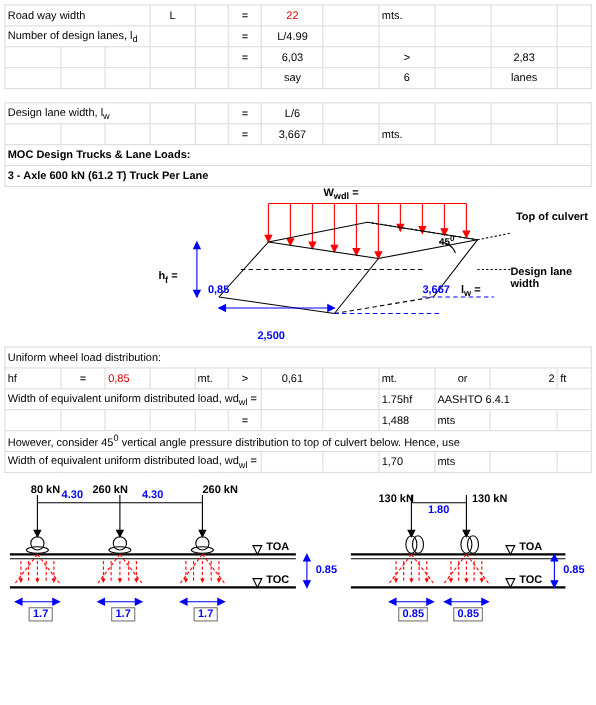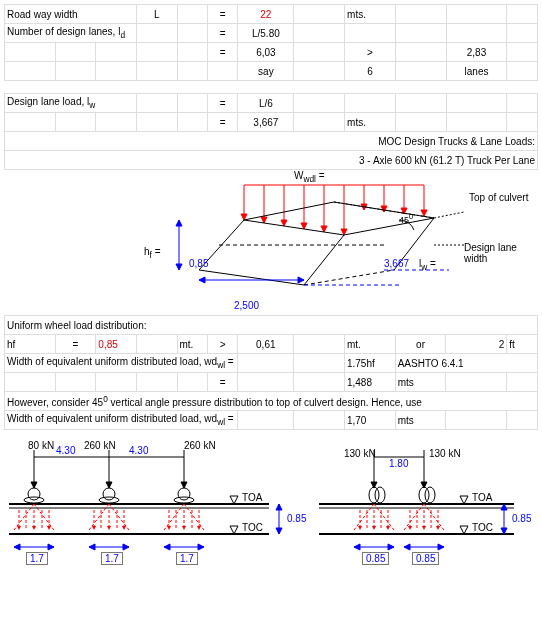--- a/index.html
+++ b/index.html
@@ -19,25 +19,25 @@
   table.grid td {
     border: 1px solid #ddd;
     padding: 1px 2px;
     height: 16px;
     font-size: 10px;
     white-space: nowrap;
     overflow: hidden;
   }
   .red { color: #d00; }
   .blue { color: #00f; }
-  .bold { font-weight: normal; text-align: right; }
+  .bold { font-weight: bold; }
   .center { text-align: center; }
   .diagram { position: relative; width: 534px; height: 145px; }
   .diagram2 { position: relative; width: 534px; height: 140px; }
-  .abslabel { position: absolute; font-size: 10px; }
+  .abslabel { position: absolute; font-size: 10px; font-weight: bold; }
 </style>
 </head>
 <body>
 
 <table class="grid">
 <colgroup>
 <col style="width:50px">
       <col style="width:40px">
       <col style="width:40px">
       <col style="width:40px">
@@ -61,21 +61,21 @@
  <td>mts.</td>
  <td></td>
         <td></td>
         <td></td>
 </tr>
 <tr>
  <td colspan="3"><span>Number of design lanes, l</span><sub>d</sub></td>
  <td></td>
         <td></td>
  <td class="center">=</td>
- <td class="center">L/5.80</td>
+ <td class="center">L/4.99</td>
  <td></td>
         <td></td>
         <td></td>
         <td></td>
         <td></td>
 </tr>
 <tr>
  <td></td>
         <td></td>
         <td></td>
@@ -100,21 +100,21 @@
  <td></td>
  <td class="center">6</td>
  <td></td>
  <td class="center">lanes</td>
  <td></td>
 </tr>
 <tr>
         <td colspan="12" style="border:none;height:10px"></td>
       </tr>
 <tr>
- <td colspan="3"><span>Design lane load, l</span><sub>w</sub></td>
+ <td colspan="3"><span>Design lane width, l</span><sub>w</sub></td>
  <td></td>
         <td></td>
  <td class="center">=</td>
  <td class="center">L/6</td>
  <td></td>
         <td></td>
         <td></td>
         <td></td>
         <td></td>
 </tr>
@@ -253,21 +253,21 @@
         <td></td>
  <td class="center">=</td>
  <td></td>
         <td></td>
  <td>1,488</td>
  <td>mts</td>
  <td></td>
         <td></td>
 </tr>
 <tr>
- <td colspan="12"><span>However, consider 45</span><sup>0</sup><span> vertical angle pressure distribution to top of culvert design. Hence, use</span></td>
+ <td colspan="12"><span>However, consider 45</span><sup>0</sup><span> vertical angle pressure distribution to top of culvert below. Hence, use</span></td>
 </tr>
 <tr>
  <td colspan="6"><span>Width of equivalent uniform distributed load, wd</span><sub>wl</sub><span>  =</span></td>
  <td></td>
         <td></td>
  <td>1,70</td>
  <td>mts</td>
  <td></td>
         <td></td>
 </tr>

